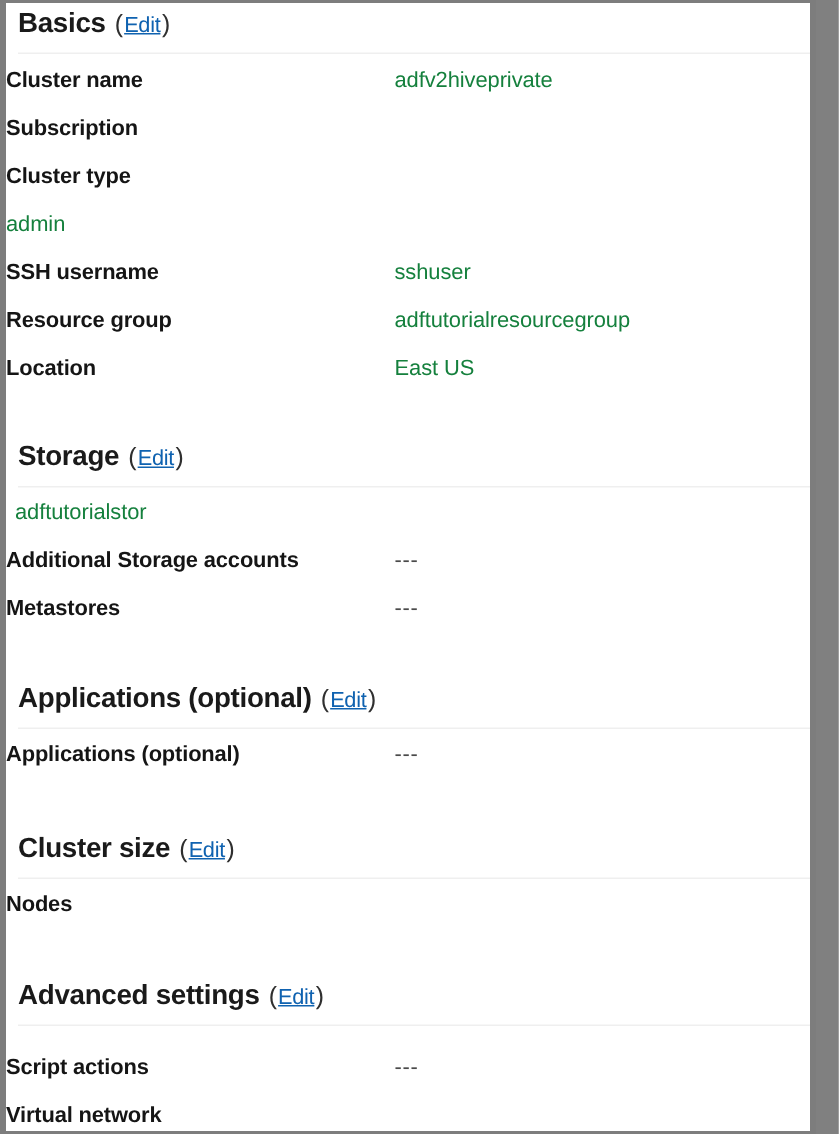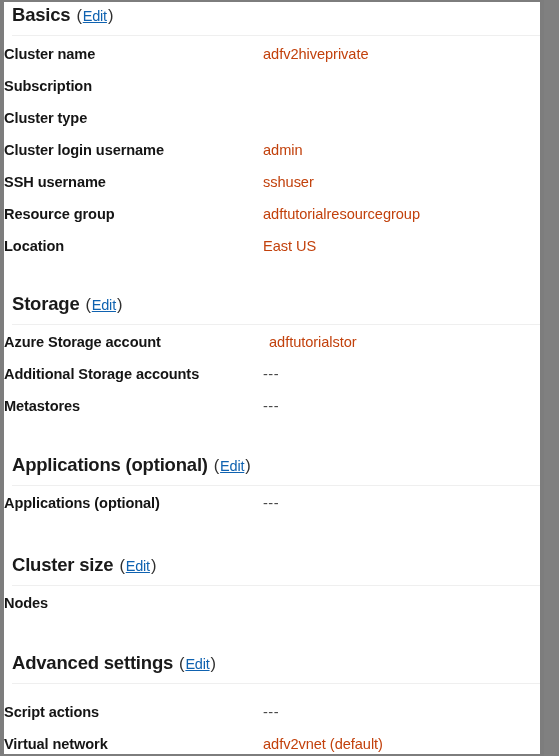--- a/index.html
+++ b/index.html
@@ -82,21 +82,21 @@
   .row-label {
     width: 259px;
     flex: 0 0 259px;
     color: #151515;
     font-size: 14.6px;
     font-weight: bold;
     letter-spacing: -0.1px;
     white-space: nowrap;
   }
   .row-value {
-    color: #c2410c;
+    color: #15803d;
     font-size: 14.6px;
     font-weight: normal;
     letter-spacing: -0.05px;
     white-space: nowrap;
   }
   .row-value.indented { padding-left: 6px; }
   .row-value.dash { color: #4a4a4a; letter-spacing: 0.5px; }
 
   
   .sec-basics       { position: absolute; top: 2px;   left: 0; right: 0; }
@@ -136,21 +136,20 @@
           <div class="row-value">adfv2hiveprivate</div>
         </div>
         <div class="row">
           <div class="row-label">Subscription</div>
           <div class="row-value"></div>
         </div>
         <div class="row">
           <div class="row-label">Cluster type</div>
         </div>
         <div class="row">
-          <div class="row-label">Cluster login username</div>
           <div class="row-value">admin</div>
         </div>
         <div class="row">
           <div class="row-label">SSH username</div>
           <div class="row-value">sshuser</div>
         </div>
         <div class="row">
           <div class="row-label">Resource group</div>
           <div class="row-value">adftutorialresourcegroup</div>
         </div>
@@ -164,21 +163,20 @@
     <div class="section sec-storage">
       <div class="section-header">
         <span class="section-title">Storage</span>
         <span class="edit-wrap">
           <span class="paren">(</span><a class="edit-link" href="#">Edit</a><span class="paren">)</span>
         </span>
       </div>
       <div class="section-rule"></div>
       <div class="rows">
         <div class="row">
-          <div class="row-label">Azure Storage account</div>
           <div class="row-value indented">adftutorialstor</div>
         </div>
         <div class="row">
           <div class="row-label">Additional Storage accounts</div>
           <div class="row-value dash">---</div>
         </div>
         <div class="row">
           <div class="row-label">Metastores</div>
           <div class="row-value dash">---</div>
         </div>
@@ -224,19 +222,18 @@
         </span>
       </div>
       <div class="section-rule"></div>
       <div class="rows">
         <div class="row">
           <div class="row-label">Script actions</div>
           <div class="row-value dash">---</div>
         </div>
         <div class="row">
           <div class="row-label">Virtual network</div>
-          <div class="row-value">adfv2vnet (default)</div>
         </div>
       </div>
     </div>
 
   </div>
 </div>
 
 </body></html>

